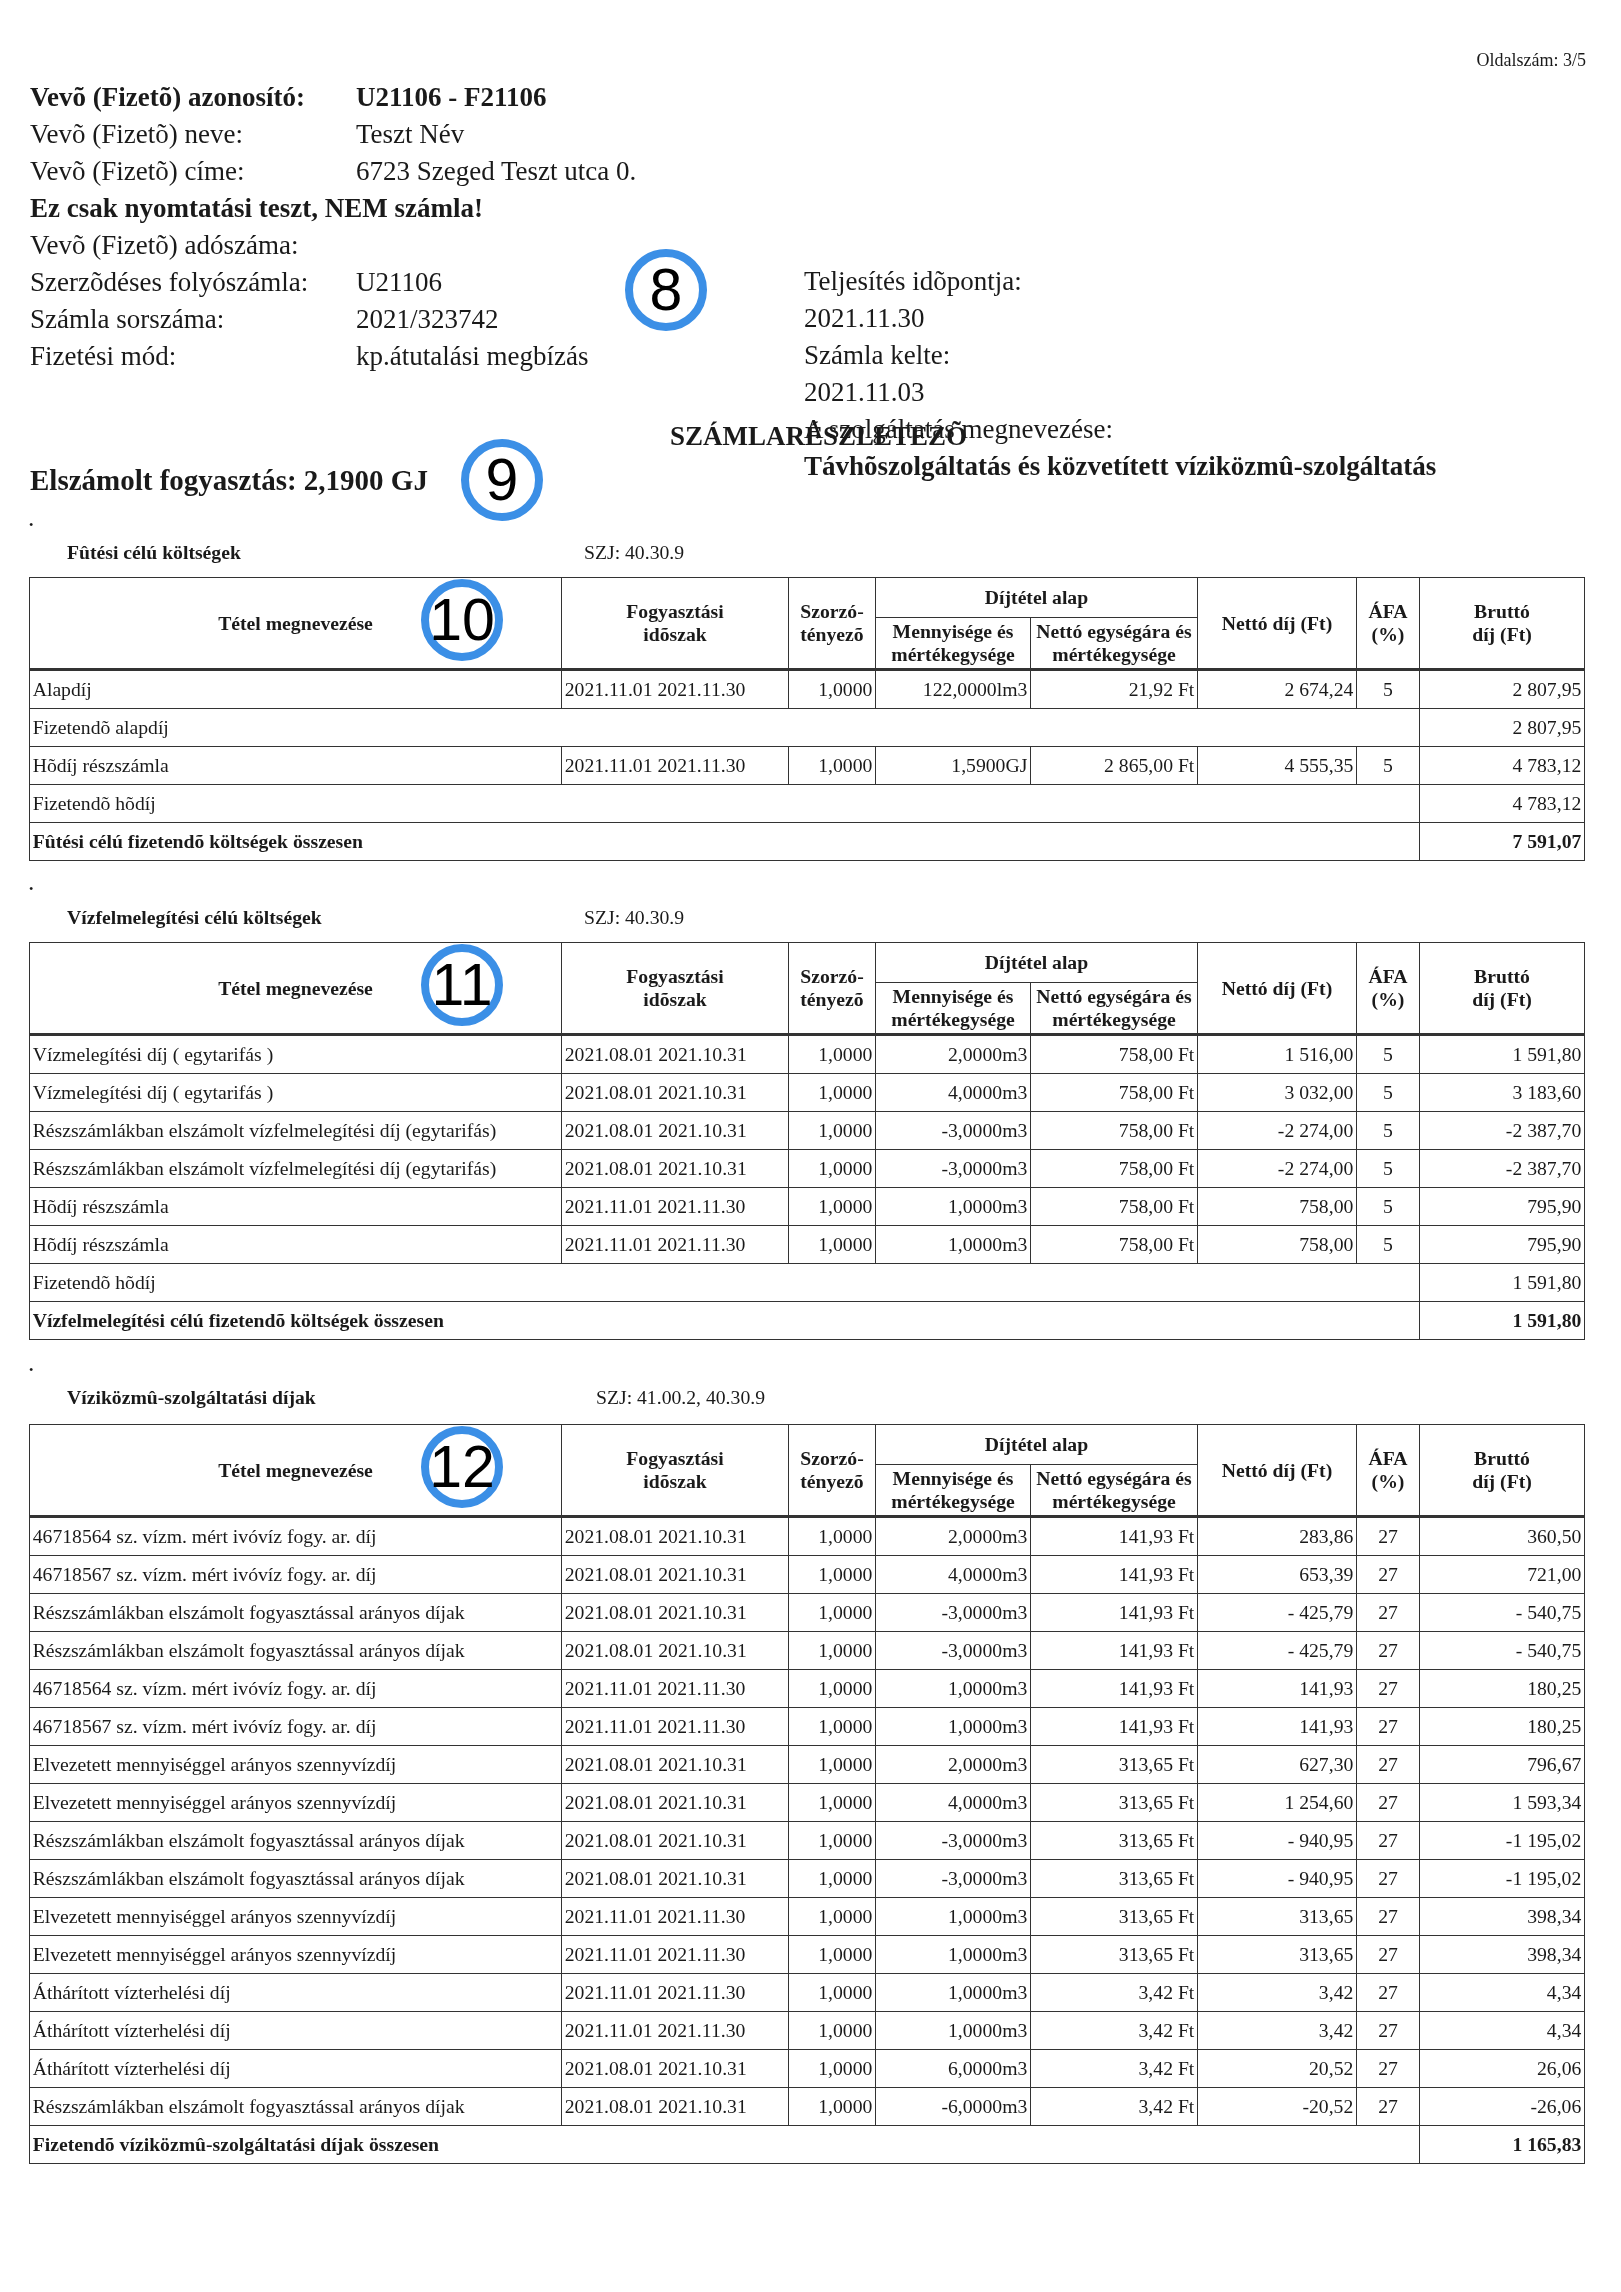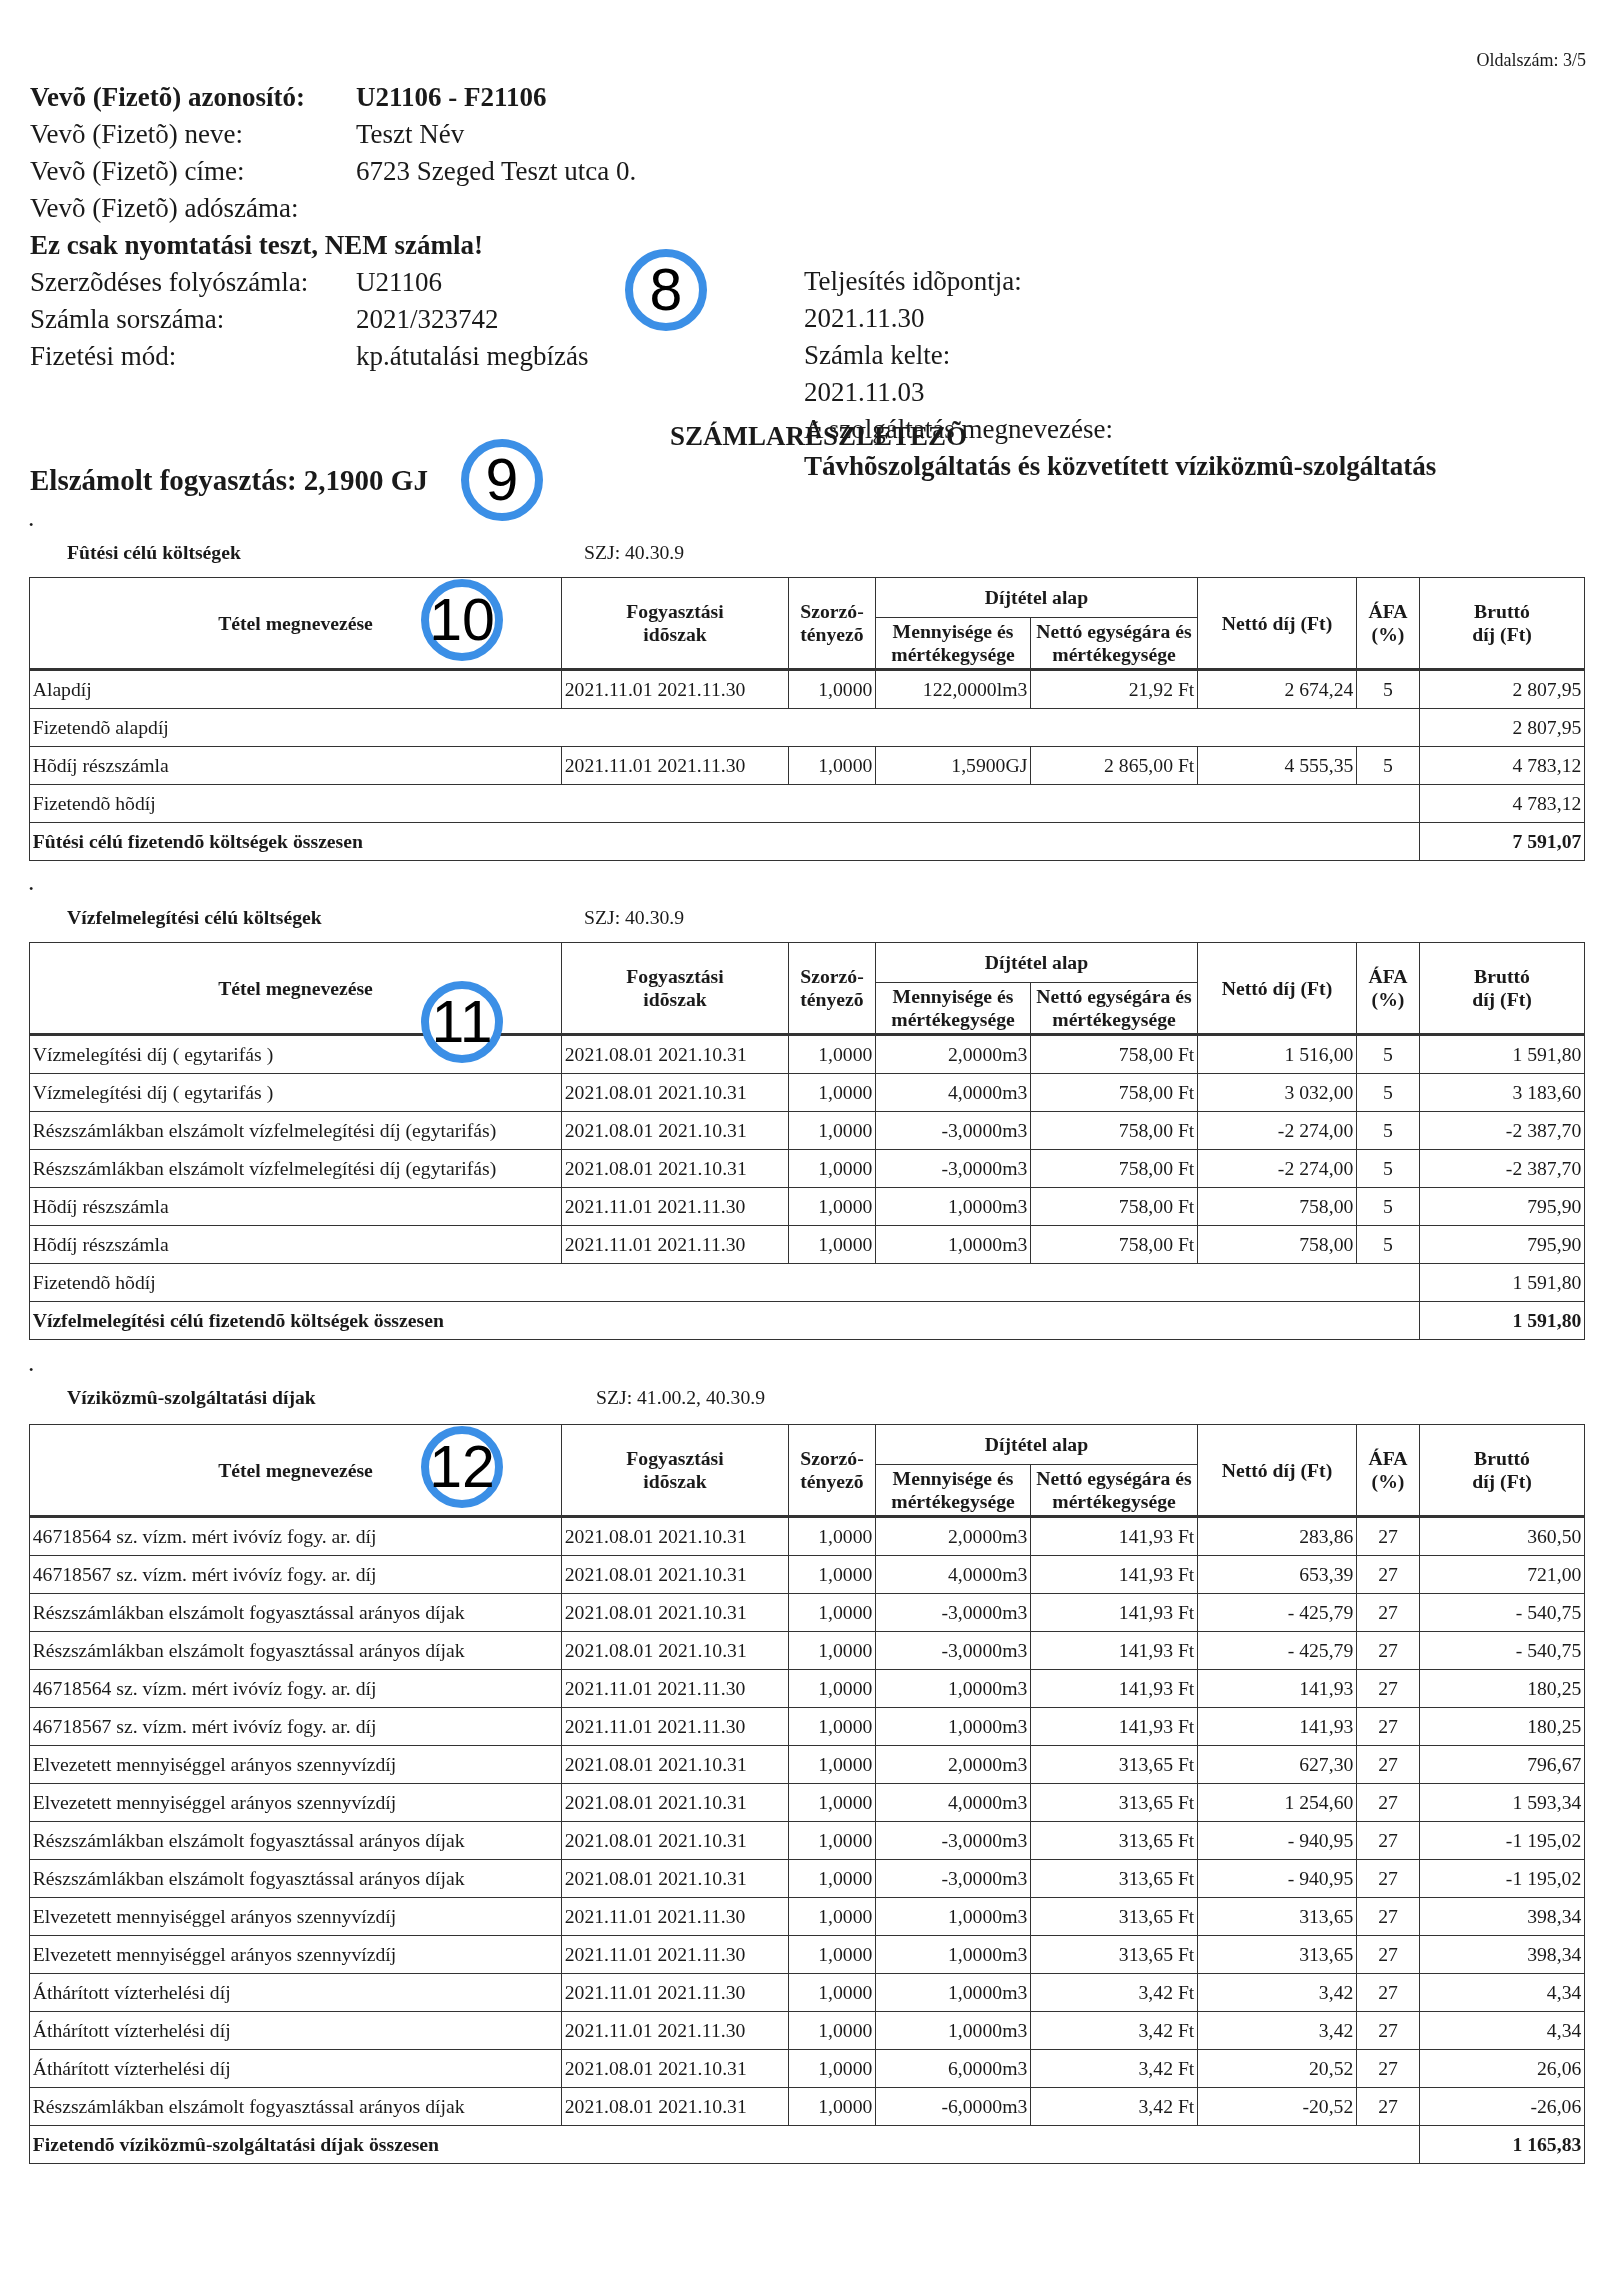--- a/index.html
+++ b/index.html
@@ -46,26 +46,26 @@
       <span>U21106 - F21106</span>
     </div>
   <div class="row">
       <span class="lbl">Vevõ (Fizetõ) neve:</span>
       <span>Teszt Név</span>
     </div>
   <div class="row">
       <span class="lbl">Vevõ (Fizetõ) címe:</span>
       <span>6723 Szeged Teszt utca 0.</span>
     </div>
+  <div class="row bold">
+      <span>Ez csak nyomtatási teszt, NEM számla!</span>
+    </div>
   <div class="row">
       <span class="lbl">Vevõ (Fizetõ) adószáma:</span>
       <span></span>
-    </div>
-  <div class="row bold">
-      <span>Ez csak nyomtatási teszt, NEM számla!</span>
     </div>
   <div class="row">
       <span class="lbl">Szerzõdéses folyószámla:</span>
       <span>U21106</span>
     </div>
   <div class="row">
       <span class="lbl">Számla sorszáma:</span>
       <span>2021/323742</span>
     </div>
   <div class="row">
@@ -266,21 +266,21 @@
         <tr class="sum">
           <td colspan="7">Fizetendõ hõdíj</td>
           <td class="r">1 591,80</td>
         </tr>
         <tr class="total">
           <td colspan="7">Vízfelmelegítési célú fizetendõ költségek összesen</td>
           <td class="r">1 591,80</td>
         </tr>
       </tbody>
     </table>
-    <div class="abs marker" style="left: 421px; top: 944px; border-color: rgb(59, 143, 230); margin-top: 37px;">11</div>
+    <div class="abs marker" style="left: 421px; top: 944px; border-color: rgb(59, 143, 230);">11</div>
     <table class="inv" style="top: 1424px;">
       <colgroup>
         <col style="width: 532px;">
         <col style="width: 227px;">
         <col style="width: 87px;">
         <col style="width: 155px;">
         <col style="width: 167px;">
         <col style="width: 159px;">
         <col style="width: 63px;">
         <col style="width: 165px;">

